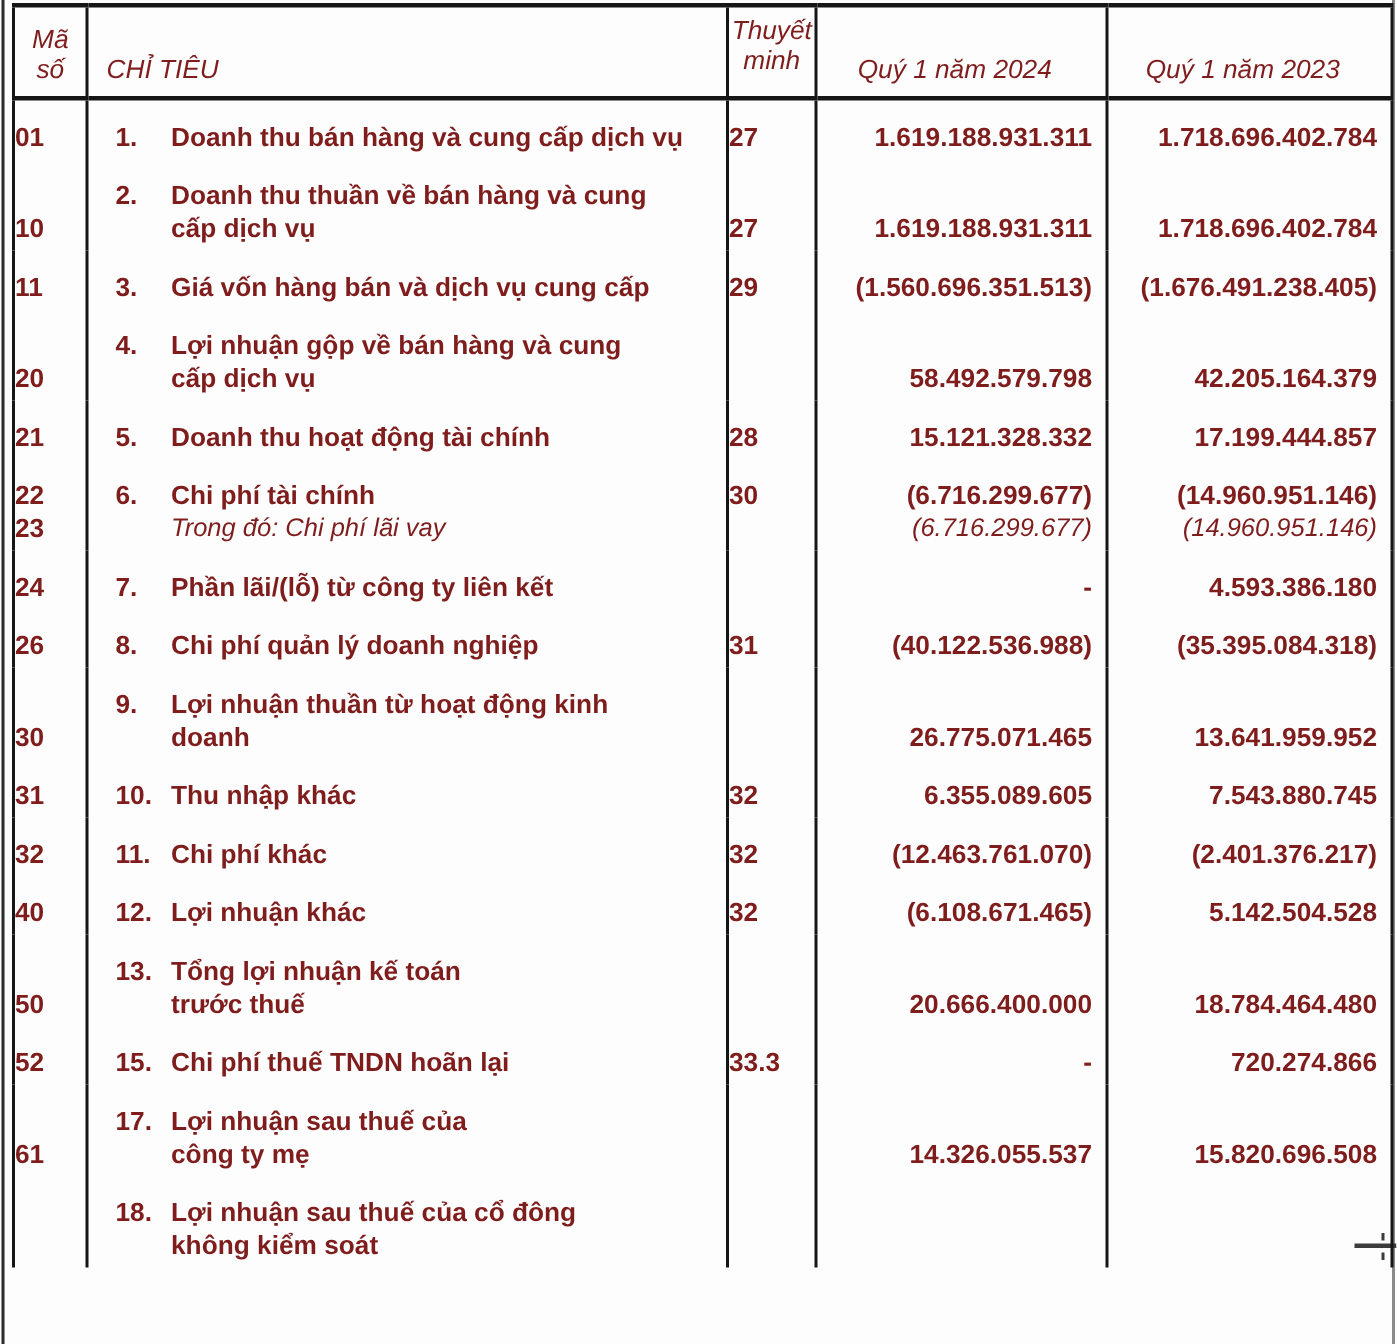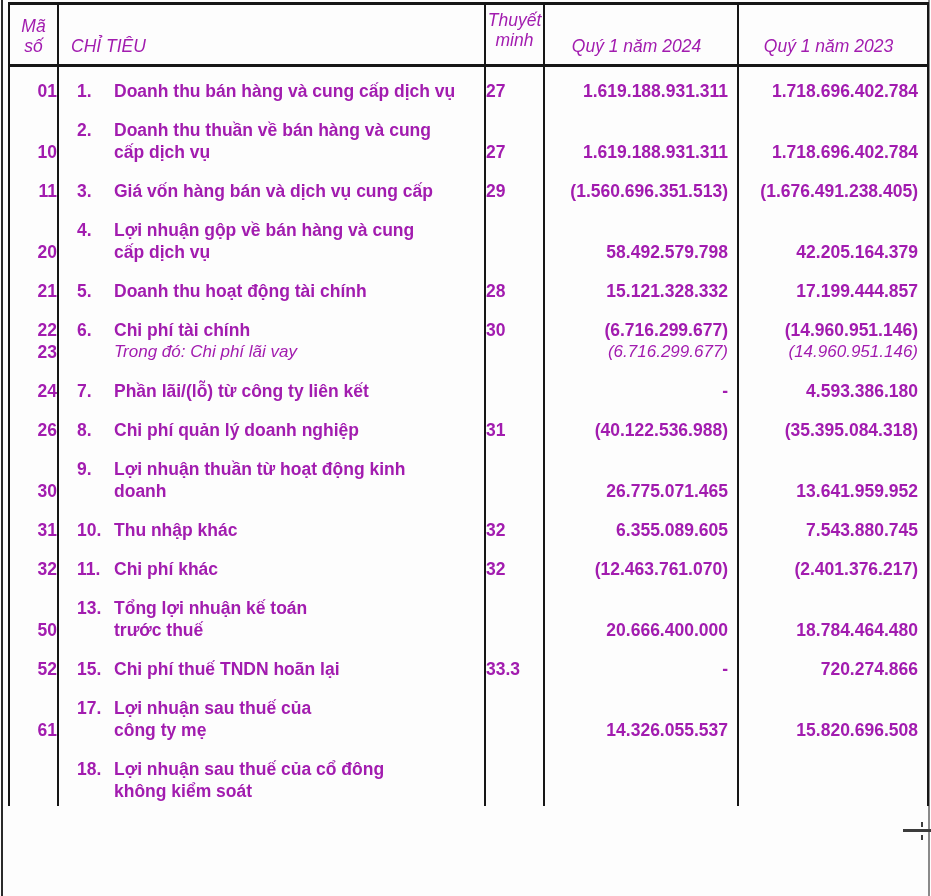--- a/index.html
+++ b/index.html
@@ -4,21 +4,21 @@
 <style>
   * { box-sizing: border-box; }
   html, body { margin: 0; padding: 0; }
   body { background: #ffffff; }
   .page {
     position: relative;
     width: 931px; height: 896px;
     background: #fdfdfd;
     overflow: hidden;
     font-family: "Liberation Sans", sans-serif;
-    color: #a21caf;
+    color: #7f1d1d;
   }
   .edge-left  { position: absolute; left: 1px;  top: 0; width: 2px; height: 100%; background: #2b2b2b; }
   .edge-right { position: absolute; left: 928px; top: 0; width: 1.5px; height: 100%; background: #8a8a8a; }
   .reg-h { position: absolute; left: 903px; top: 829px; width: 28px; height: 2.5px; background: #3c3c3c; }
   .reg-v1 { position: absolute; left: 921px; top: 822px; width: 2px; height: 5px; background: #3c3c3c; }
   .reg-v2 { position: absolute; left: 921px; top: 835px; width: 2px; height: 5px; background: #3c3c3c; }
 
   table.fin {
     position: absolute; left: 8px; top: 2px;
     width: 919px;
@@ -48,21 +48,21 @@
 
   .fin tbody td {
     vertical-align: bottom;
     font-weight: bold;
     font-size: 17.5px;
     line-height: 22px;
     padding: 13px 0 4px 0;
   }
   .fin tbody tr.has-sub td { vertical-align: top; }
 
-  td.code { text-align: right; }
+  td.code { text-align: left; }
   td.note { text-align: left; }
   td.val  { text-align: right; padding-right: 9px !important; }
 
   td.item .item-wrap { position: relative; margin-left: 55px; margin-right: 8px; }
   td.item .seq { position: absolute; left: -37px; top: 0; }
   td.item .label { white-space: pre-line; }
 
   .sub-line { font-weight: normal; font-style: italic; font-size: 17px; }
 </style>
 </head>
@@ -276,20 +276,37 @@
           </td>
           <td class="val">
             <div>(12.463.761.070)</div>
           </td>
           <td class="val">
             <div>(2.401.376.217)</div>
           </td>
         </tr>
         <tr>
           <td class="code">
+            <div>40</div>
+          </td>
+          <td class="item">
+            <div class="item-wrap"><span class="seq">12.</span><span class="label">Lợi nhuận khác</span></div>
+          </td>
+          <td class="note">
+            <div>32</div>
+          </td>
+          <td class="val">
+            <div>(6.108.671.465)</div>
+          </td>
+          <td class="val">
+            <div>5.142.504.528</div>
+          </td>
+        </tr>
+        <tr>
+          <td class="code">
             <div>50</div>
           </td>
           <td class="item">
             <div class="item-wrap"><span class="seq">13.</span><span class="label">Tổng lợi nhuận kế toán
 trước thuế</span></div>
           </td>
           <td class="note"></td>
           <td class="val">
             <div>20.666.400.000</div>
           </td>

